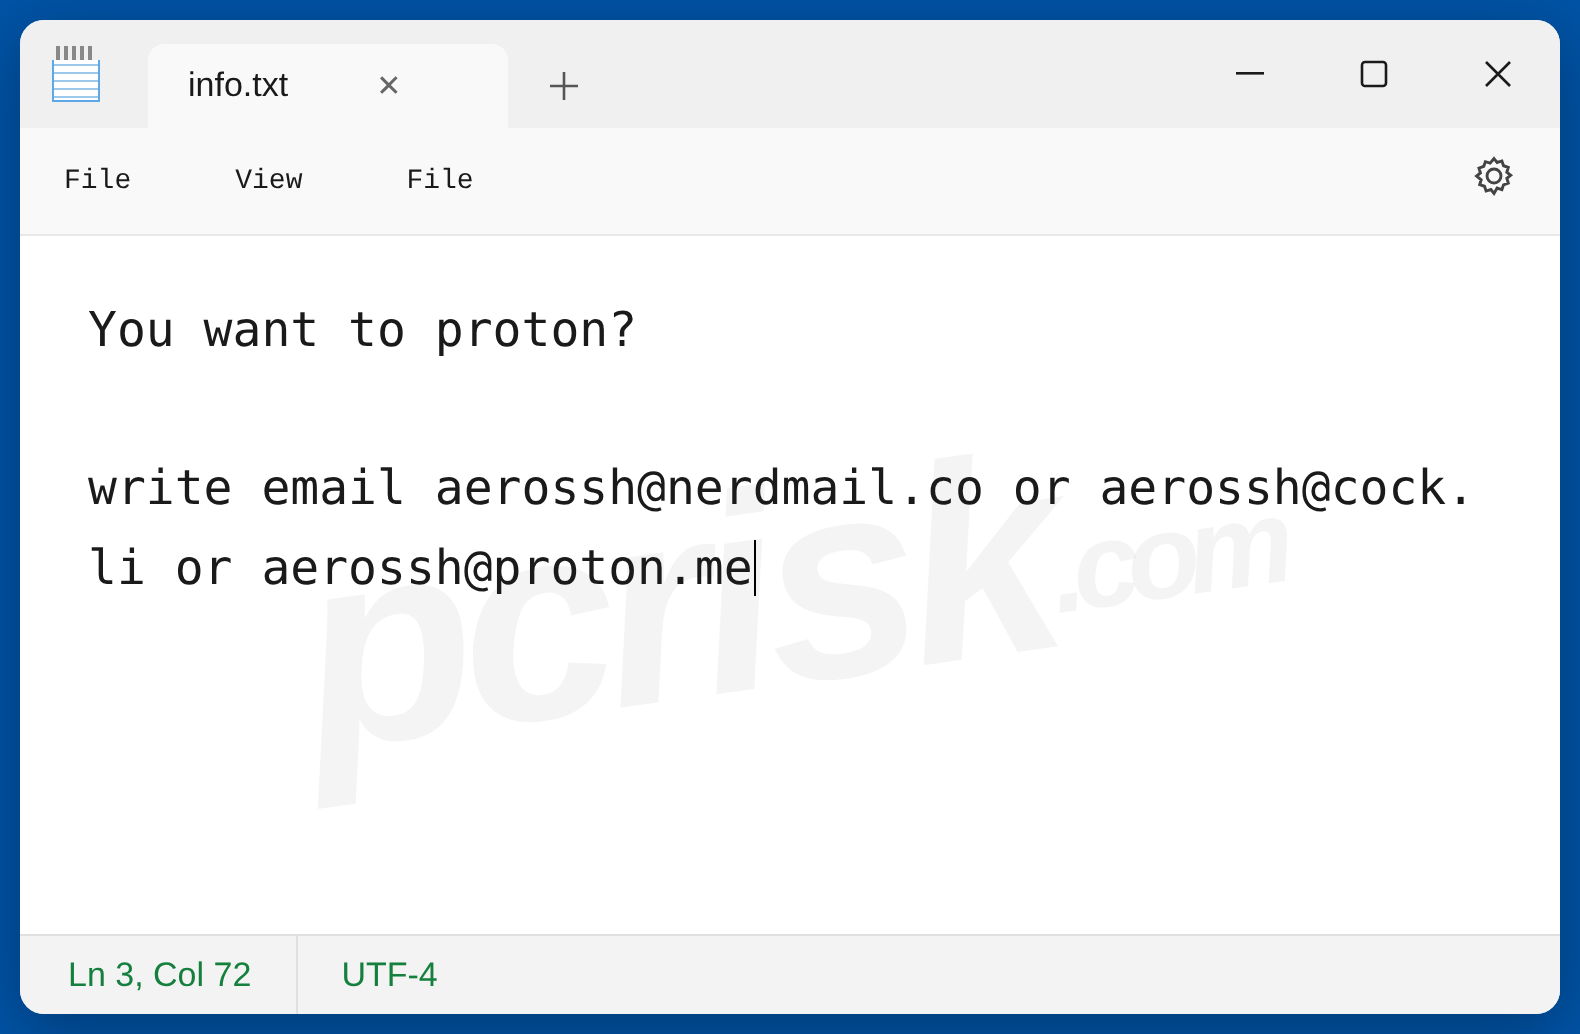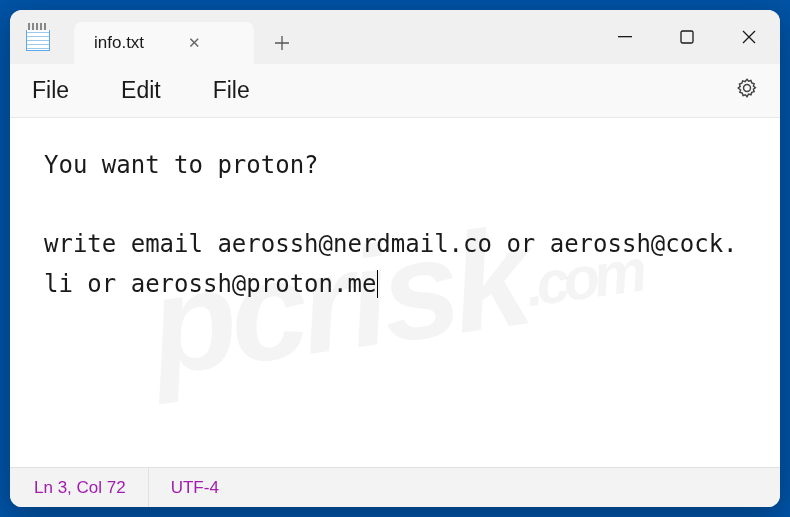--- a/index.html
+++ b/index.html
@@ -99,23 +99,24 @@
     }
     .win-btn svg { width: 14px; height: 14px; }
     .win-btn.min svg { width: 14px; height: 2px; }
     .menubar {
       height: 54px;
       background: #f9f9f9;
       display: flex;
       align-items: center;
       padding: 0 22px;
       gap: 52px;
-      font-size: 23px;
+      font-size: 14px;
       color: #1a1a1a;
       border-bottom: 1px solid #e8e8e8;
+      font-family: Liberation Mono, monospace;
     }
     .settings-btn {
       margin-left: auto;
     }
     .settings-btn svg { width: 22px; height: 22px; }
     .content {
       flex: 1;
       padding: 28px 34px;
       font-family: Consolas, monospace;
       font-size: 24px;
@@ -132,21 +133,21 @@
       vertical-align: text-bottom;
       margin-left: 1px;
     }
     .statusbar {
       height: 40px;
       background: #f3f3f3;
       border-top: 1px solid #e0e0e0;
       display: flex;
       align-items: center;
       font-size: 17px;
-      color: #a21caf;
+      color: #15803d;
       padding: 0 24px;
     }
     .status-cell {
       padding: 0 22px;
       height: 100%;
       display: flex;
       align-items: center;
       border-right: 1px solid #e0e0e0;
     }
     .status-cell:first-child { padding-left: 0; }
@@ -204,21 +205,21 @@
       <div class="win-btn">
         <svg viewBox="0 0 14 14">
             <path d="M1 1l12 12M13 1L1 13" stroke="#1a1a1a" stroke-width="1.3"></path>
           </svg>
       </div>
     </div>
   </div>
 
   <div class="menubar">
     <span>File</span>
-    <span>Edit</span>
+    <span>View</span>
     <span>File</span>
     <span class="settings-btn">
       <svg viewBox="0 0 24 24">
         <path fill="none" stroke="#444" stroke-width="1.6" d="M12 8.2a3.8 3.8 0 100 7.6 3.8 3.8 0 000-7.6z"></path>
         <path fill="none" stroke="#444" stroke-width="1.6" d="M12 2.5l1.7 2.1 2.6-.8 .9 2.6 2.6.9-.8 2.6 2.1 1.7-2.1 1.7.8 2.6-2.6.9-.9 2.6-2.6-.8L12 21.5l-1.7-2.1-2.6.8-.9-2.6-2.6-.9.8-2.6L2.5 12l2.1-1.7-.8-2.6 2.6-.9.9-2.6 2.6.8z"></path>
       </svg>
     </span>
   </div>
 
   <div class="content">

